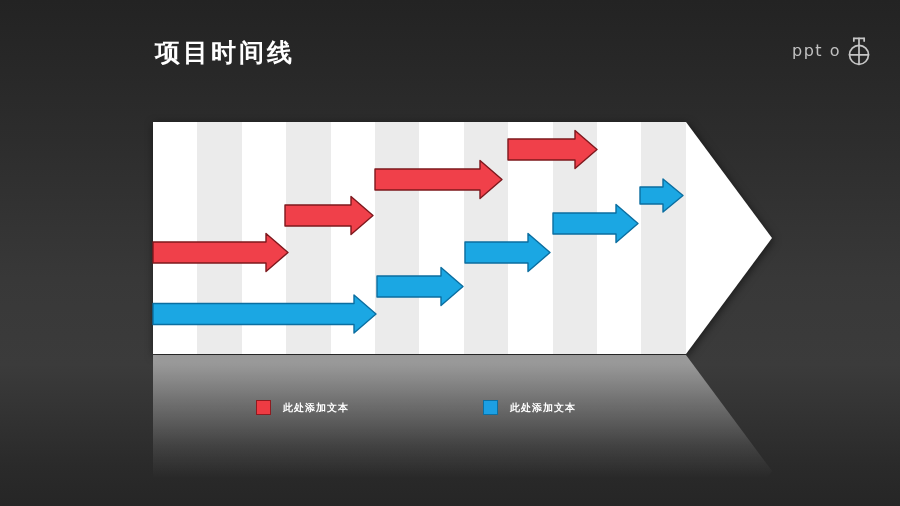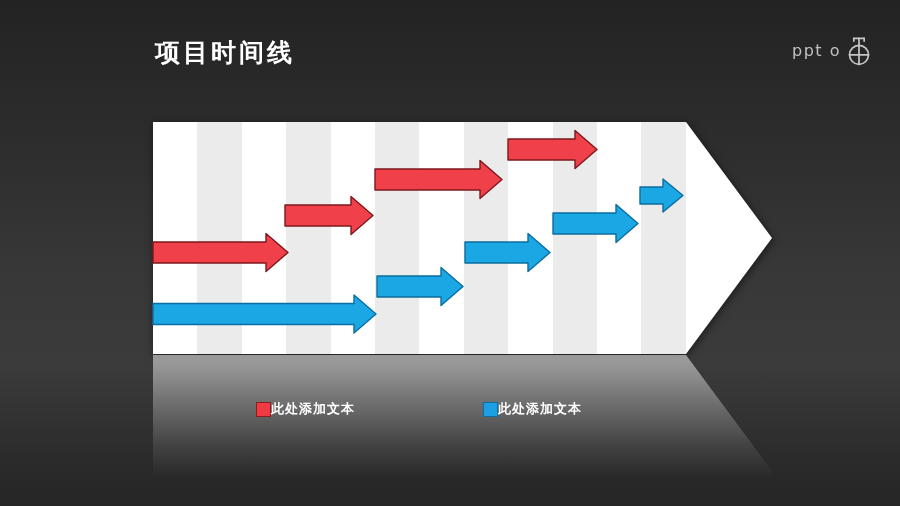--- a/index.html
+++ b/index.html
@@ -39,21 +39,21 @@
     background: linear-gradient(180deg,
         rgba(255,255,255,0.52) 0%, rgba(255,255,255,0.30) 30%,
         rgba(255,255,255,0.10) 60%, rgba(255,255,255,0) 82%);
     clip-path: polygon(0 0, 533px 0, 619px 116px, 533px 232px, 0 232px);
     pointer-events: none;
   }
   .arrow-layer { position: absolute; left: 0; top: 0; width: 900px; height: 506px; pointer-events: none; }
 
   .legend-item { position: absolute; top: 400px; display: flex; align-items: center; }
   .swatch { width: 15px; height: 15px; border: 1px solid #333; box-sizing: border-box; }
-  .legend-label { margin-left: 0; color: #ffffff; font-size: 13px; font-weight: bold; letter-spacing: 1px; }
+  .legend-label { margin-left: 12px; color: #ffffff; font-size: 10px; font-weight: bold; letter-spacing: 1px; }
 
   .watermark { position: absolute; left: 54px; top: 471px; color: #585858; font-size: 14px; letter-spacing: 0.5px; }
 </style>
 </head>
 <body>
 
 <div class="slide">
 
   <h1 class="title">项目时间线</h1>
 

